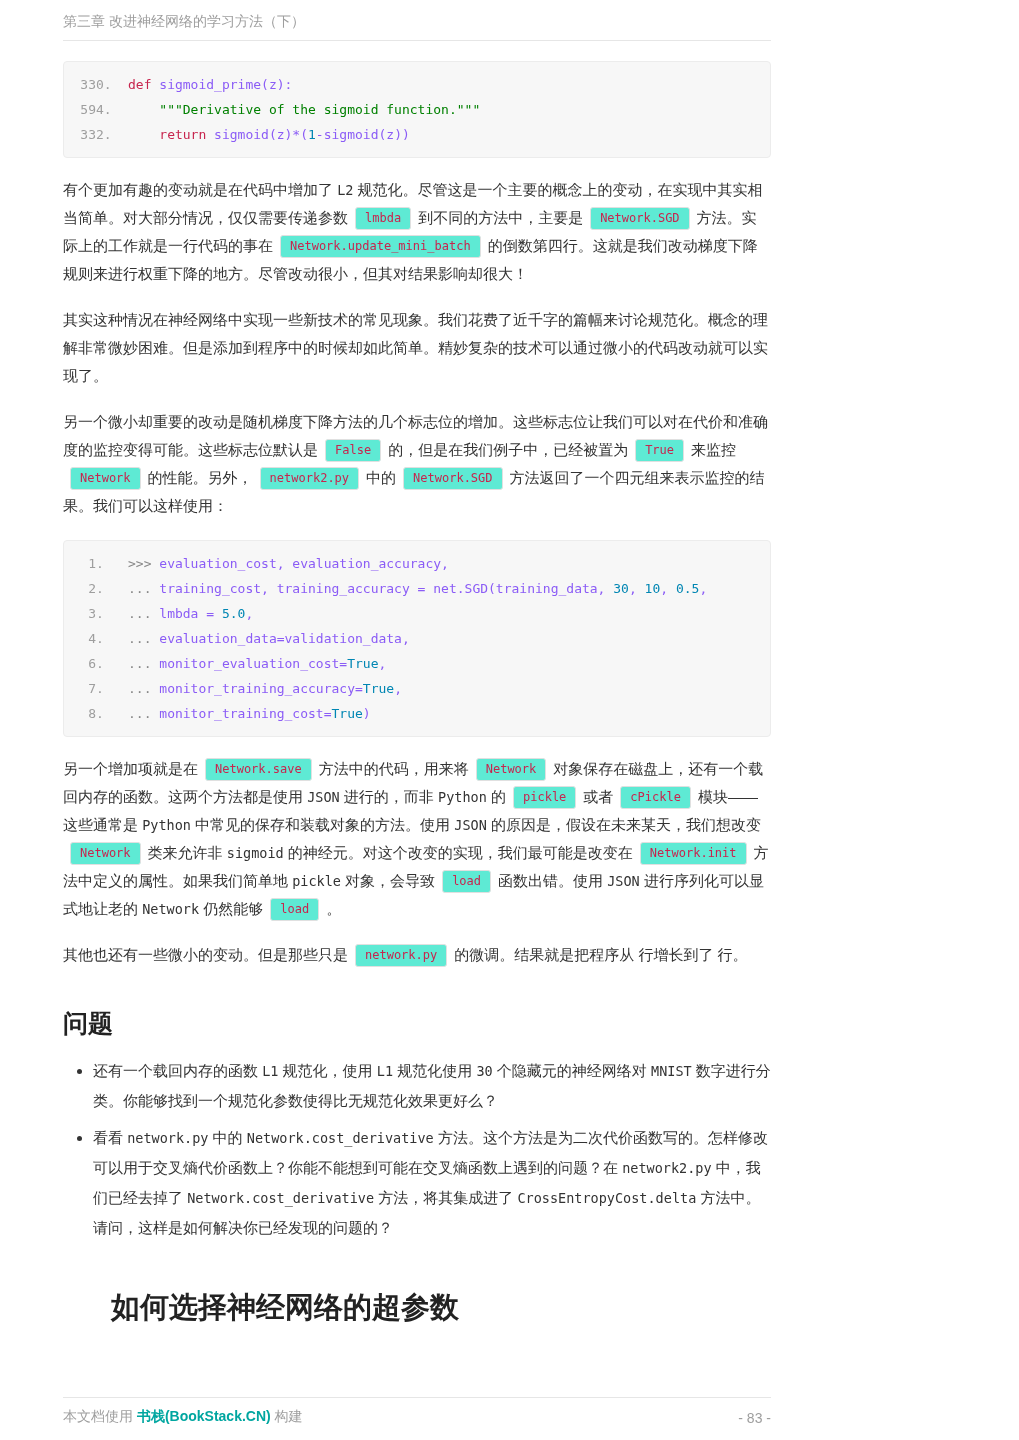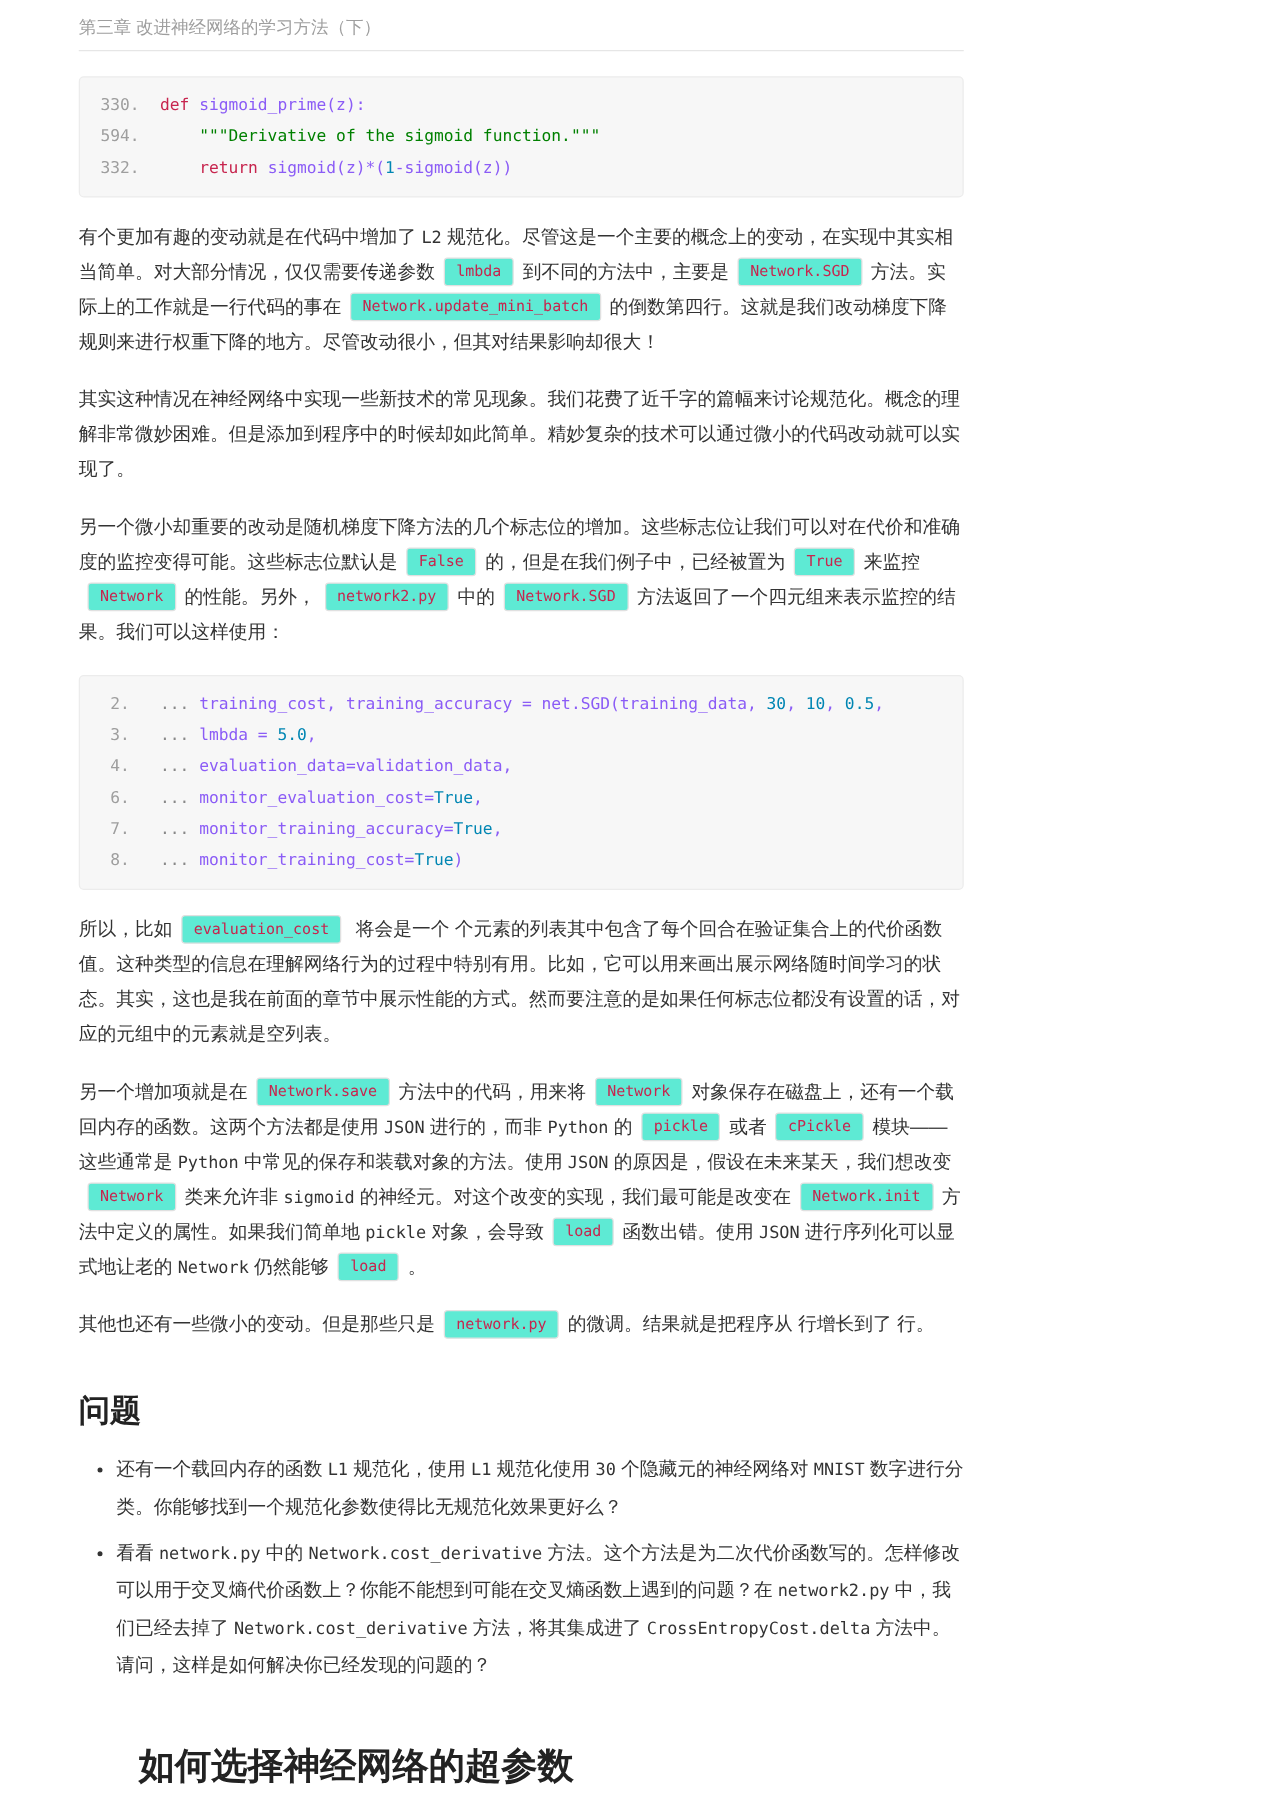--- a/index.html
+++ b/index.html
@@ -130,29 +130,29 @@
         <div class="code-line"><span class="line-num">332.</span><span class="code-text"><span class="tok-pl">    </span><span class="tok-kw">return</span><span class="tok-pl"> sigmoid(z)*(</span><span class="tok-num">1</span><span class="tok-pl">-sigmoid(z))</span></span></div>
       </div>
 
     <p class="body-par"><span class="seg-txt">有个更加有趣的变动就是在代码中增加了 </span><span class="seg-mono">L2</span><span class="seg-txt"> 规范化。尽管这是一个主要的概念上的变动，在实现中其实相当简单。对大部分情况，仅仅需要传递参数</span><span class="seg-chip">lmbda</span><span class="seg-txt">到不同的方法中，主要是</span><span class="seg-chip">Network.SGD</span><span class="seg-txt">方法。实际上的工作就是一行代码的事在</span><span class="seg-chip">Network.update_mini_batch</span><span class="seg-txt">的倒数第四行。这就是我们改动梯度下降规则来进行权重下降的地方。尽管改动很小，但其对结果影响却很大！</span></p>
 
     <p class="body-par"><span class="seg-txt">其实这种情况在神经网络中实现一些新技术的常见现象。我们花费了近千字的篇幅来讨论规范化。概念的理解非常微妙困难。但是添加到程序中的时候却如此简单。精妙复杂的技术可以通过微小的代码改动就可以实现了。</span></p>
 
     <p class="body-par"><span class="seg-txt">另一个微小却重要的改动是随机梯度下降方法的几个标志位的增加。这些标志位让我们可以对在代价和准确度的监控变得可能。这些标志位默认是</span><span class="seg-chip">False</span><span class="seg-txt">的，但是在我们例子中，已经被置为</span><span class="seg-chip">True</span><span class="seg-txt">来监控</span><span class="seg-chip">Network</span><span class="seg-txt">的性能。另外，</span><span class="seg-chip">network2.py</span><span class="seg-txt">中的</span><span class="seg-chip">Network.SGD</span><span class="seg-txt">方法返回了一个四元组来表示监控的结果。我们可以这样使用：</span></p>
 
     <div class="code-block">
+        <div class="code-line"><span class="line-num">1.</span><span class="code-text"><span class="tok-pr">&gt;&gt;&gt; </span><span class="tok-pl">evaluation_cost, evaluation_accuracy, </span></span></div>
         <div class="code-line"><span class="line-num">2.</span><span class="code-text"><span class="tok-pr">... </span><span class="tok-pl">training_cost, training_accuracy = net.SGD(training_data, </span><span class="tok-num">30</span><span class="tok-pl">, </span><span class="tok-num">10</span><span class="tok-pl">, </span><span class="tok-num">0.5</span><span class="tok-pl">,</span></span></div>
         <div class="code-line"><span class="line-num">3.</span><span class="code-text"><span class="tok-pr">... </span><span class="tok-pl">lmbda = </span><span class="tok-num">5.0</span><span class="tok-pl">,</span></span></div>
         <div class="code-line"><span class="line-num">4.</span><span class="code-text"><span class="tok-pr">... </span><span class="tok-pl">evaluation_data=validation_data,</span></span></div>
         <div class="code-line"><span class="line-num">6.</span><span class="code-text"><span class="tok-pr">... </span><span class="tok-pl">monitor_evaluation_cost=</span><span class="tok-num">True</span><span class="tok-pl">,</span></span></div>
         <div class="code-line"><span class="line-num">7.</span><span class="code-text"><span class="tok-pr">... </span><span class="tok-pl">monitor_training_accuracy=</span><span class="tok-num">True</span><span class="tok-pl">,</span></span></div>
         <div class="code-line"><span class="line-num">8.</span><span class="code-text"><span class="tok-pr">... </span><span class="tok-pl">monitor_training_cost=</span><span class="tok-num">True</span><span class="tok-pl">)</span></span></div>
       </div>
 
-    <p class="body-par"><span class="seg-txt">所以，比如</span><span class="seg-chip">evaluation_cost</span><span class="seg-txt"> 将会是一个 个元素的列表其中包含了每个回合在验证集合上的代价函数值。这种类型的信息在理解网络行为的过程中特别有用。比如，它可以用来画出展示网络随时间学习的状态。其实，这也是我在前面的章节中展示性能的方式。然而要注意的是如果任何标志位都没有设置的话，对应的元组中的元素就是空列表。</span></p>
 
     <p class="body-par"><span class="seg-txt">另一个增加项就是在</span><span class="seg-chip">Network.save</span><span class="seg-txt">方法中的代码，用来将</span><span class="seg-chip">Network</span><span class="seg-txt">对象保存在磁盘上，还有一个载回内存的函数。这两个方法都是使用 </span><span class="seg-mono">JSON</span><span class="seg-txt"> 进行的，而非 </span><span class="seg-mono">Python</span><span class="seg-txt"> 的</span><span class="seg-chip">pickle</span><span class="seg-txt">或者</span><span class="seg-chip">cPickle</span><span class="seg-txt">模块——这些通常是 </span><span class="seg-mono">Python</span><span class="seg-txt"> 中常见的保存和装载对象的方法。使用 </span><span class="seg-mono">JSON</span><span class="seg-txt"> 的原因是，假设在未来某天，我们想改变</span><span class="seg-chip">Network</span><span class="seg-txt">类来允许非 </span><span class="seg-mono">sigmoid</span><span class="seg-txt"> 的神经元。对这个改变的实现，我们最可能是改变在</span><span class="seg-chip">Network.init</span><span class="seg-txt">方法中定义的属性。如果我们简单地 </span><span class="seg-mono">pickle</span><span class="seg-txt"> 对象，会导致</span><span class="seg-chip">load</span><span class="seg-txt">函数出错。使用 </span><span class="seg-mono">JSON</span><span class="seg-txt"> 进行序列化可以显式地让老的 </span><span class="seg-mono">Network</span><span class="seg-txt"> 仍然能够</span><span class="seg-chip">load</span><span class="seg-txt">。</span></p>
 
     <p class="body-par"><span class="seg-txt">其他也还有一些微小的变动。但是那些只是</span><span class="seg-chip">network.py</span><span class="seg-txt">的微调。结果就是把程序从 行增长到了 行。</span></p>
 
     <h2 class="h-problems">问题</h2>
 
     <ul class="problem-list">
         <li><span class="seg-txt">还有一个载回内存的函数 </span><span class="seg-mono">L1</span><span class="seg-txt"> 规范化，使用 </span><span class="seg-mono">L1</span><span class="seg-txt"> 规范化使用 </span><span class="seg-mono">30</span><span class="seg-txt"> 个隐藏元的神经网络对 </span><span class="seg-mono">MNIST</span><span class="seg-txt"> 数字进行分类。你能够找到一个规范化参数使得比无规范化效果更好么？</span></li>
         <li><span class="seg-txt">看看 </span><span class="seg-mono">network.py</span><span class="seg-txt"> 中的 </span><span class="seg-mono">Network.cost_derivative</span><span class="seg-txt"> 方法。这个方法是为二次代价函数写的。怎样修改可以用于交叉熵代价函数上？你能不能想到可能在交叉熵函数上遇到的问题？在 </span><span class="seg-mono">network2.py</span><span class="seg-txt"> 中，我们已经去掉了 </span><span class="seg-mono">Network.cost_derivative</span><span class="seg-txt"> 方法，将其集成进了 </span><span class="seg-mono">CrossEntropyCost.delta</span><span class="seg-txt"> 方法中。请问，这样是如何解决你已经发现的问题的？</span></li>

